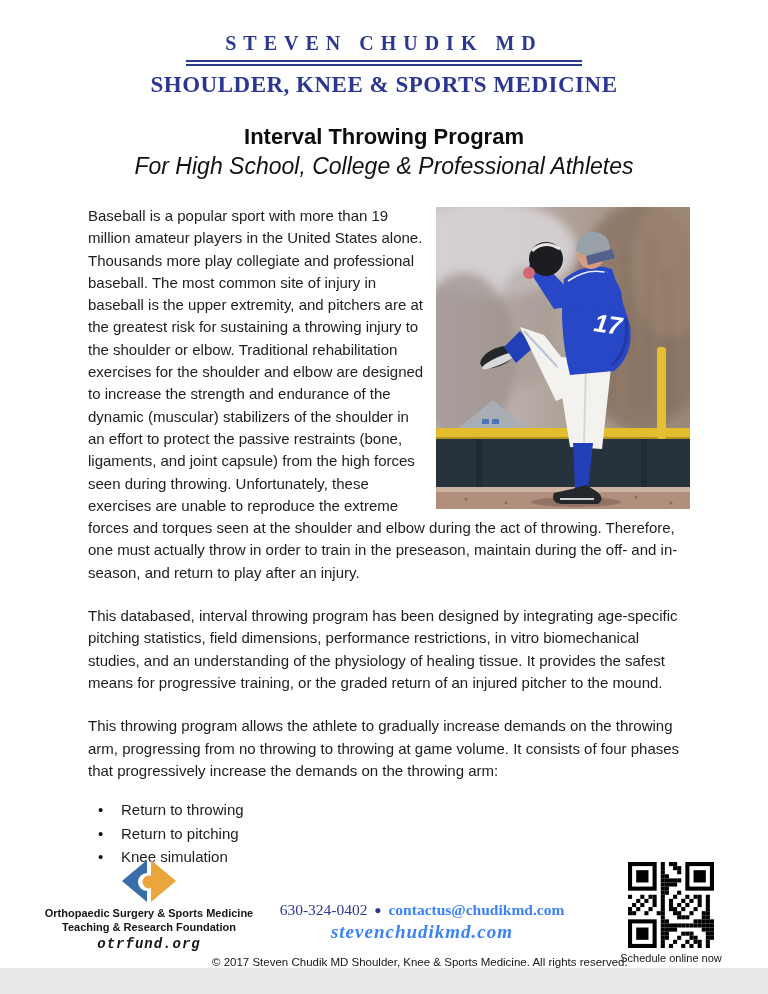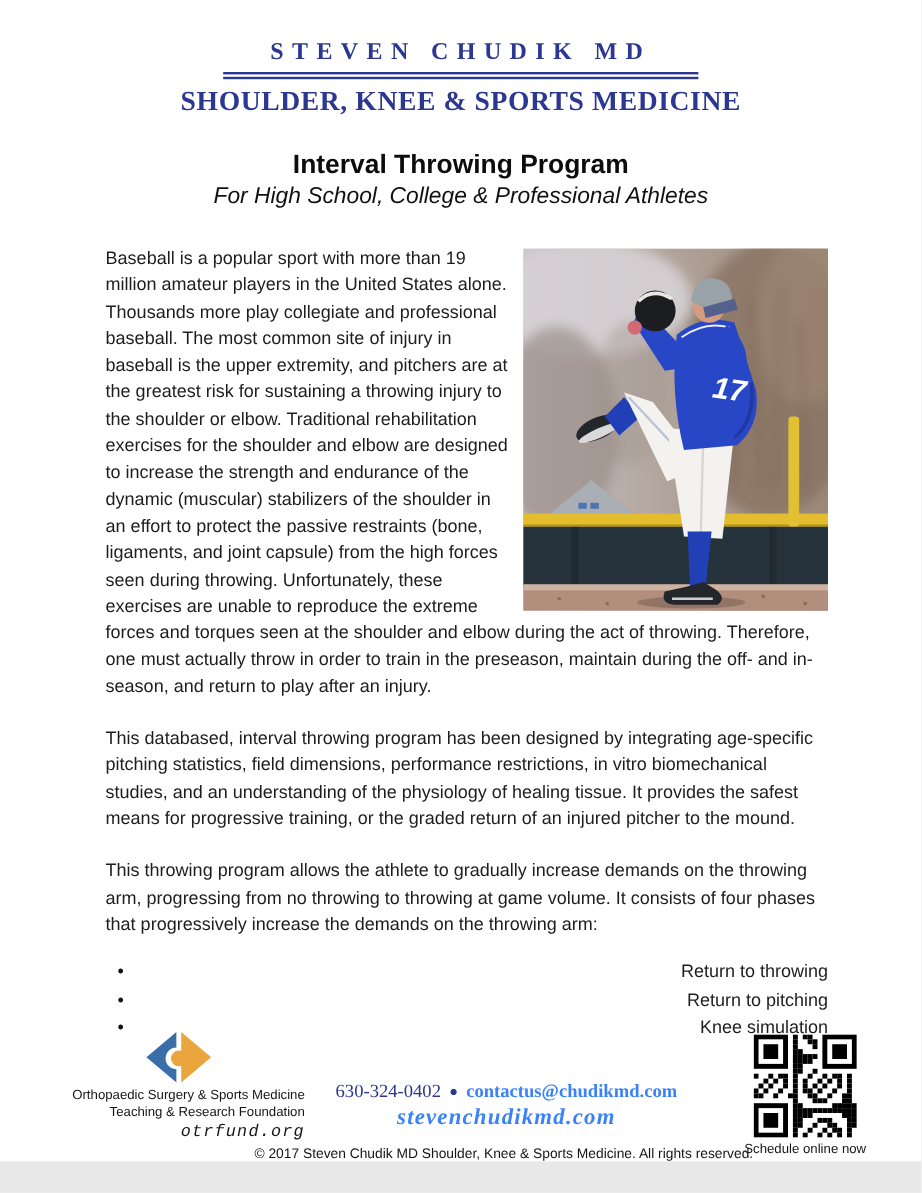--- a/index.html
+++ b/index.html
@@ -17,38 +17,38 @@
     width:396px;height:2px;margin:5px auto 6px auto;
     border-top:2px solid #2b3790;border-bottom:2px solid #2b3790;
   }
   .practice-name{
     font-family:"Liberation Serif",serif;font-weight:700;font-size:23px;
     letter-spacing:.5px;color:#2b3790;
   }
   
   .title-block{text-align:center;margin-top:26px;}
   .doc-title{font-size:22px;font-weight:700;color:#0c0c0c;}
-  .doc-subtitle{font-size:19px;font-style:italic;margin-top:3px;color:#111;}
+  .doc-subtitle{font-size:23px;font-style:italic;margin-top:3px;color:#111;}
   
   .article{
     position:absolute;left:88px;top:205px;width:602px;
     font-size:15px;line-height:22.3px;color:#1d1d1d;text-align:left;
   }
   .article p{margin:0 0 21px 0;}
   .photo-frame{
     float:right;width:254px;height:302px;margin:2px 0 8px 12px;
   }
   .photo-frame svg{display:block;width:254px;height:302px;}
-  .phase-list{list-style:none;margin:1px 0 0 8px;padding:0;text-align:right;}
+  .phase-list{list-style:none;margin:1px 0 0 8px;padding:0;}
   .phase-list li{position:relative;padding-left:25px;line-height:23.5px;}
   .phase-list li::before{
     content:"\2022";position:absolute;left:2px;top:0;font-size:15px;color:#111;
   }
   
-  .foundation{position:absolute;left:44px;top:858px;width:210px;text-align:right;}
+  .foundation{position:absolute;left:44px;top:858px;width:210px;text-align:center;font-weight:bold;}
   .foundation svg{display:block;margin:0 auto 3px auto;}
   .foundation-line{font-size:11px;line-height:13.5px;color:#151515;}
   .foundation-site{
     font-family:"Liberation Mono",monospace;font-style:italic;font-size:14px;
     letter-spacing:1px;color:#151515;margin-top:1px;display:inline-block;
   }
   .contact{
     position:absolute;left:248px;top:901px;width:348px;text-align:center;
     font-family:"Liberation Serif",serif;color:#2b3790;
   }

